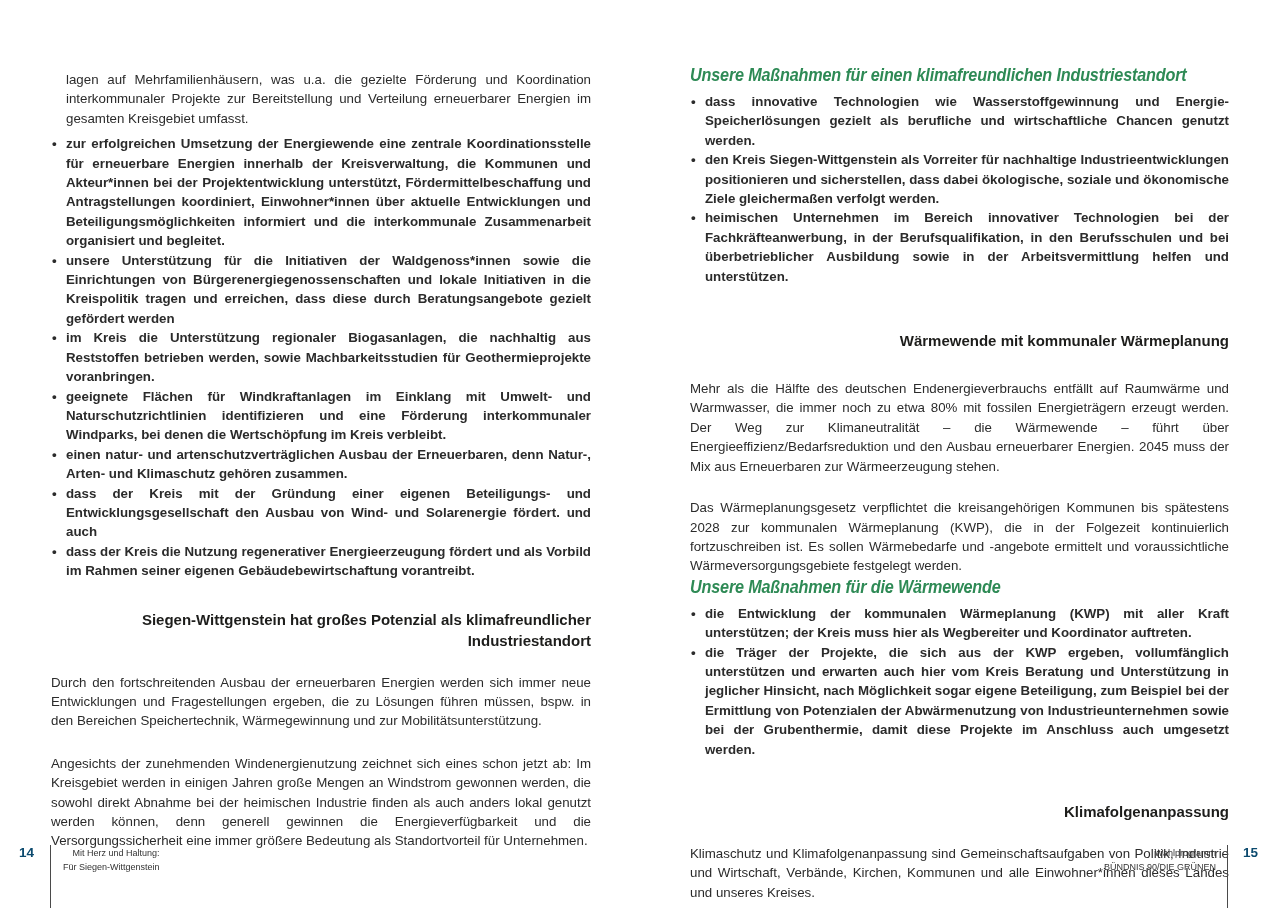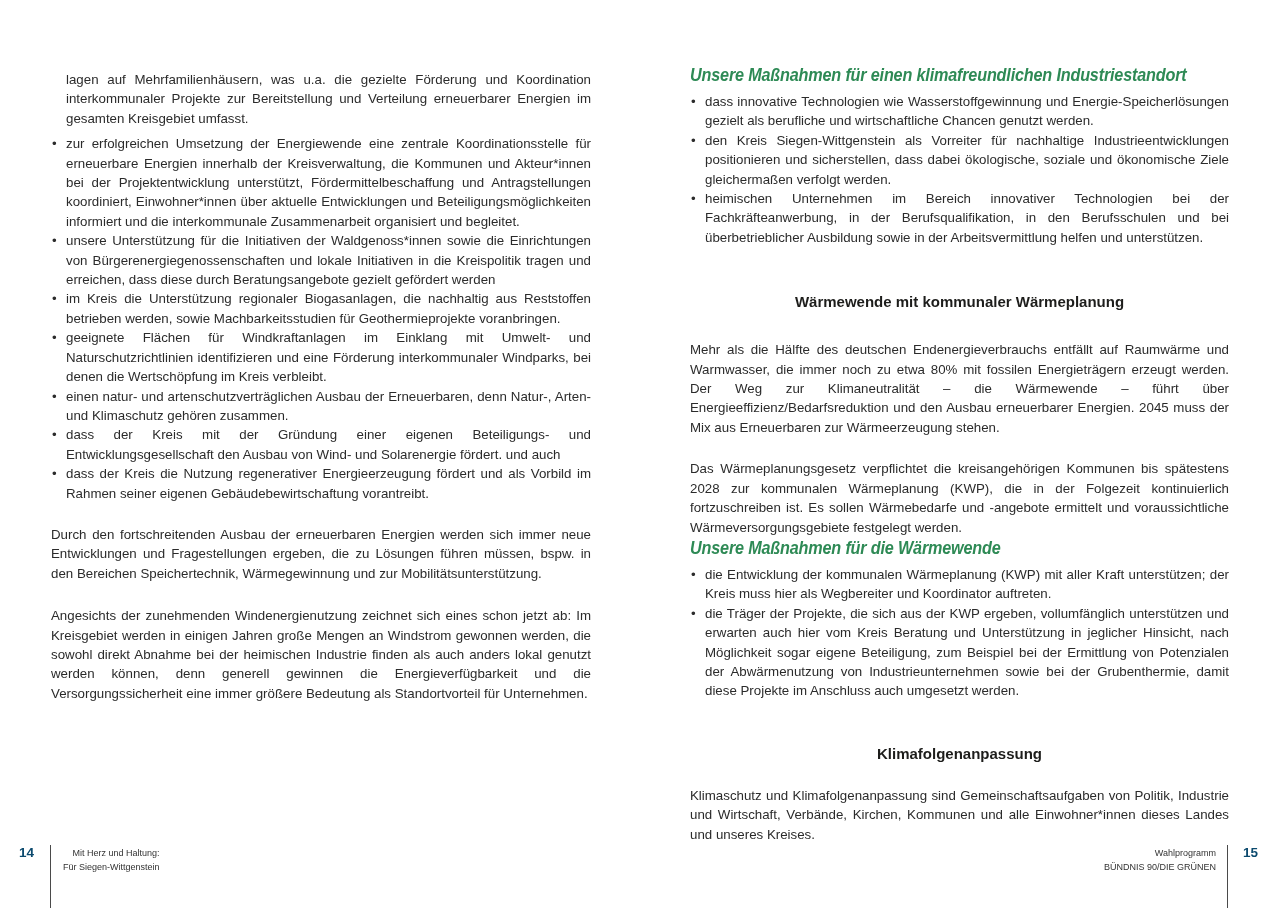--- a/index.html
+++ b/index.html
@@ -20,36 +20,36 @@
     font-size: 13.3px;
     line-height: 19.4px;
     text-align: justify;
   }
   .col-left  { left: 51px;  top: 70px; width: 540px; }
   .col-right { left: 690px; top: 64px; width: 539px; }
 
   p { margin: 0; }
   .cont { margin-left: 15px; }
 
-  ul.blt { list-style: none; margin: 6px 0 0 0; padding: 0; }
+  ul.blt { list-style: none; margin: 6px 0 0 0; padding: 0; font-weight: bold; }
   ul.blt li { position: relative; padding-left: 15px; }
   ul.blt li::before {
     content: "\2022";
     position: absolute;
     left: 1px;
     top: 0;
   }
 
   h2 {
     margin: 0;
     font-size: 15px;
     line-height: 21px;
     font-weight: 700;
     color: #1d1d1b;
-    text-align: center;
+    text-align: right;
   }
   h3.green {
     margin: 0;
     color: #2e8a55;
     font-style: italic;
     font-weight: 700;
     font-size: 18px;
     line-height: 22px;
     white-space: nowrap;
     transform: scaleX(0.9);
@@ -108,20 +108,21 @@
     <ul class="blt mt6">
       <li>zur erfolgreichen Umsetzung der Energiewende eine zentrale Koordinationsstelle für erneuerbare Energien innerhalb der Kreisverwaltung, die Kommunen und Akteur*innen bei der Projektentwicklung unterstützt, Fördermittelbeschaffung und Antragstellungen koordiniert, Einwohner*innen über aktuelle Entwicklungen und Beteiligungsmöglichkeiten informiert und die interkommunale Zusammenarbeit organisiert und begleitet.</li>
       <li>unsere Unterstützung für die Initiativen der Waldgenoss*innen sowie die Einrichtungen von Bürgerenergiegenossenschaften und lokale Initiativen in die Kreispolitik tragen und erreichen, dass diese durch Beratungsangebote gezielt gefördert werden</li>
       <li>im Kreis die Unterstützung regionaler Biogasanlagen, die nachhaltig aus Reststoffen betrieben werden, sowie Machbarkeitsstudien für Geothermieprojekte voranbringen.</li>
       <li>geeignete Flächen für Windkraftanlagen im Einklang mit Umwelt- und Naturschutzrichtlinien identifizieren und eine Förderung interkommunaler Windparks, bei denen die Wertschöpfung im Kreis verbleibt.</li>
       <li>einen natur- und artenschutzverträglichen Ausbau der Erneuerbaren, denn Natur-, Arten- und Klimaschutz gehören zusammen.</li>
       <li>dass der Kreis mit der Gründung einer eigenen Beteiligungs- und Entwicklungsgesellschaft den Ausbau von Wind- und Solarenergie fördert. und auch</li>
       <li>dass der Kreis die Nutzung regenerativer Energieerzeugung fördert und als Vorbild im Rahmen seiner eigenen Gebäudebewirtschaftung vorantreibt.</li>
     </ul>
 
+    <h2 class="mt24">Siegen-Wittgenstein hat großes Potenzial als klimafreundlicher Industriestandort</h2>
 
     <p class="mt22">Durch den fortschreitenden Ausbau der erneuerbaren Energien werden sich immer neue Entwicklungen und Fragestellungen ergeben, die zu Lösungen führen müssen, bspw. in den Bereichen Speichertechnik, Wärmegewinnung und zur Mobilitätsunterstützung.</p>
     <p class="mt23">Angesichts der zunehmenden Windenergienutzung zeichnet sich eines schon jetzt ab: Im Kreisgebiet werden in einigen Jahren große Mengen an Windstrom gewonnen werden, die sowohl direkt Abnahme bei der heimischen Industrie finden als auch anders lokal genutzt werden können, denn generell gewinnen die Energieverfügbarkeit und die Versorgungssicherheit eine immer größere Bedeutung als Standortvorteil für Unternehmen.</p>
   </div>
 
   <div class="col col-right">
     <h3 class="green">Unsere Maßnahmen für einen klimafreundlichen Industriestandort</h3>
 
     <ul class="blt mt6">
       <li>dass innovative Technologien wie Wasserstoffgewinnung und Energie-Speicherlösungen gezielt als berufliche und wirtschaftliche Chancen genutzt werden.</li>

